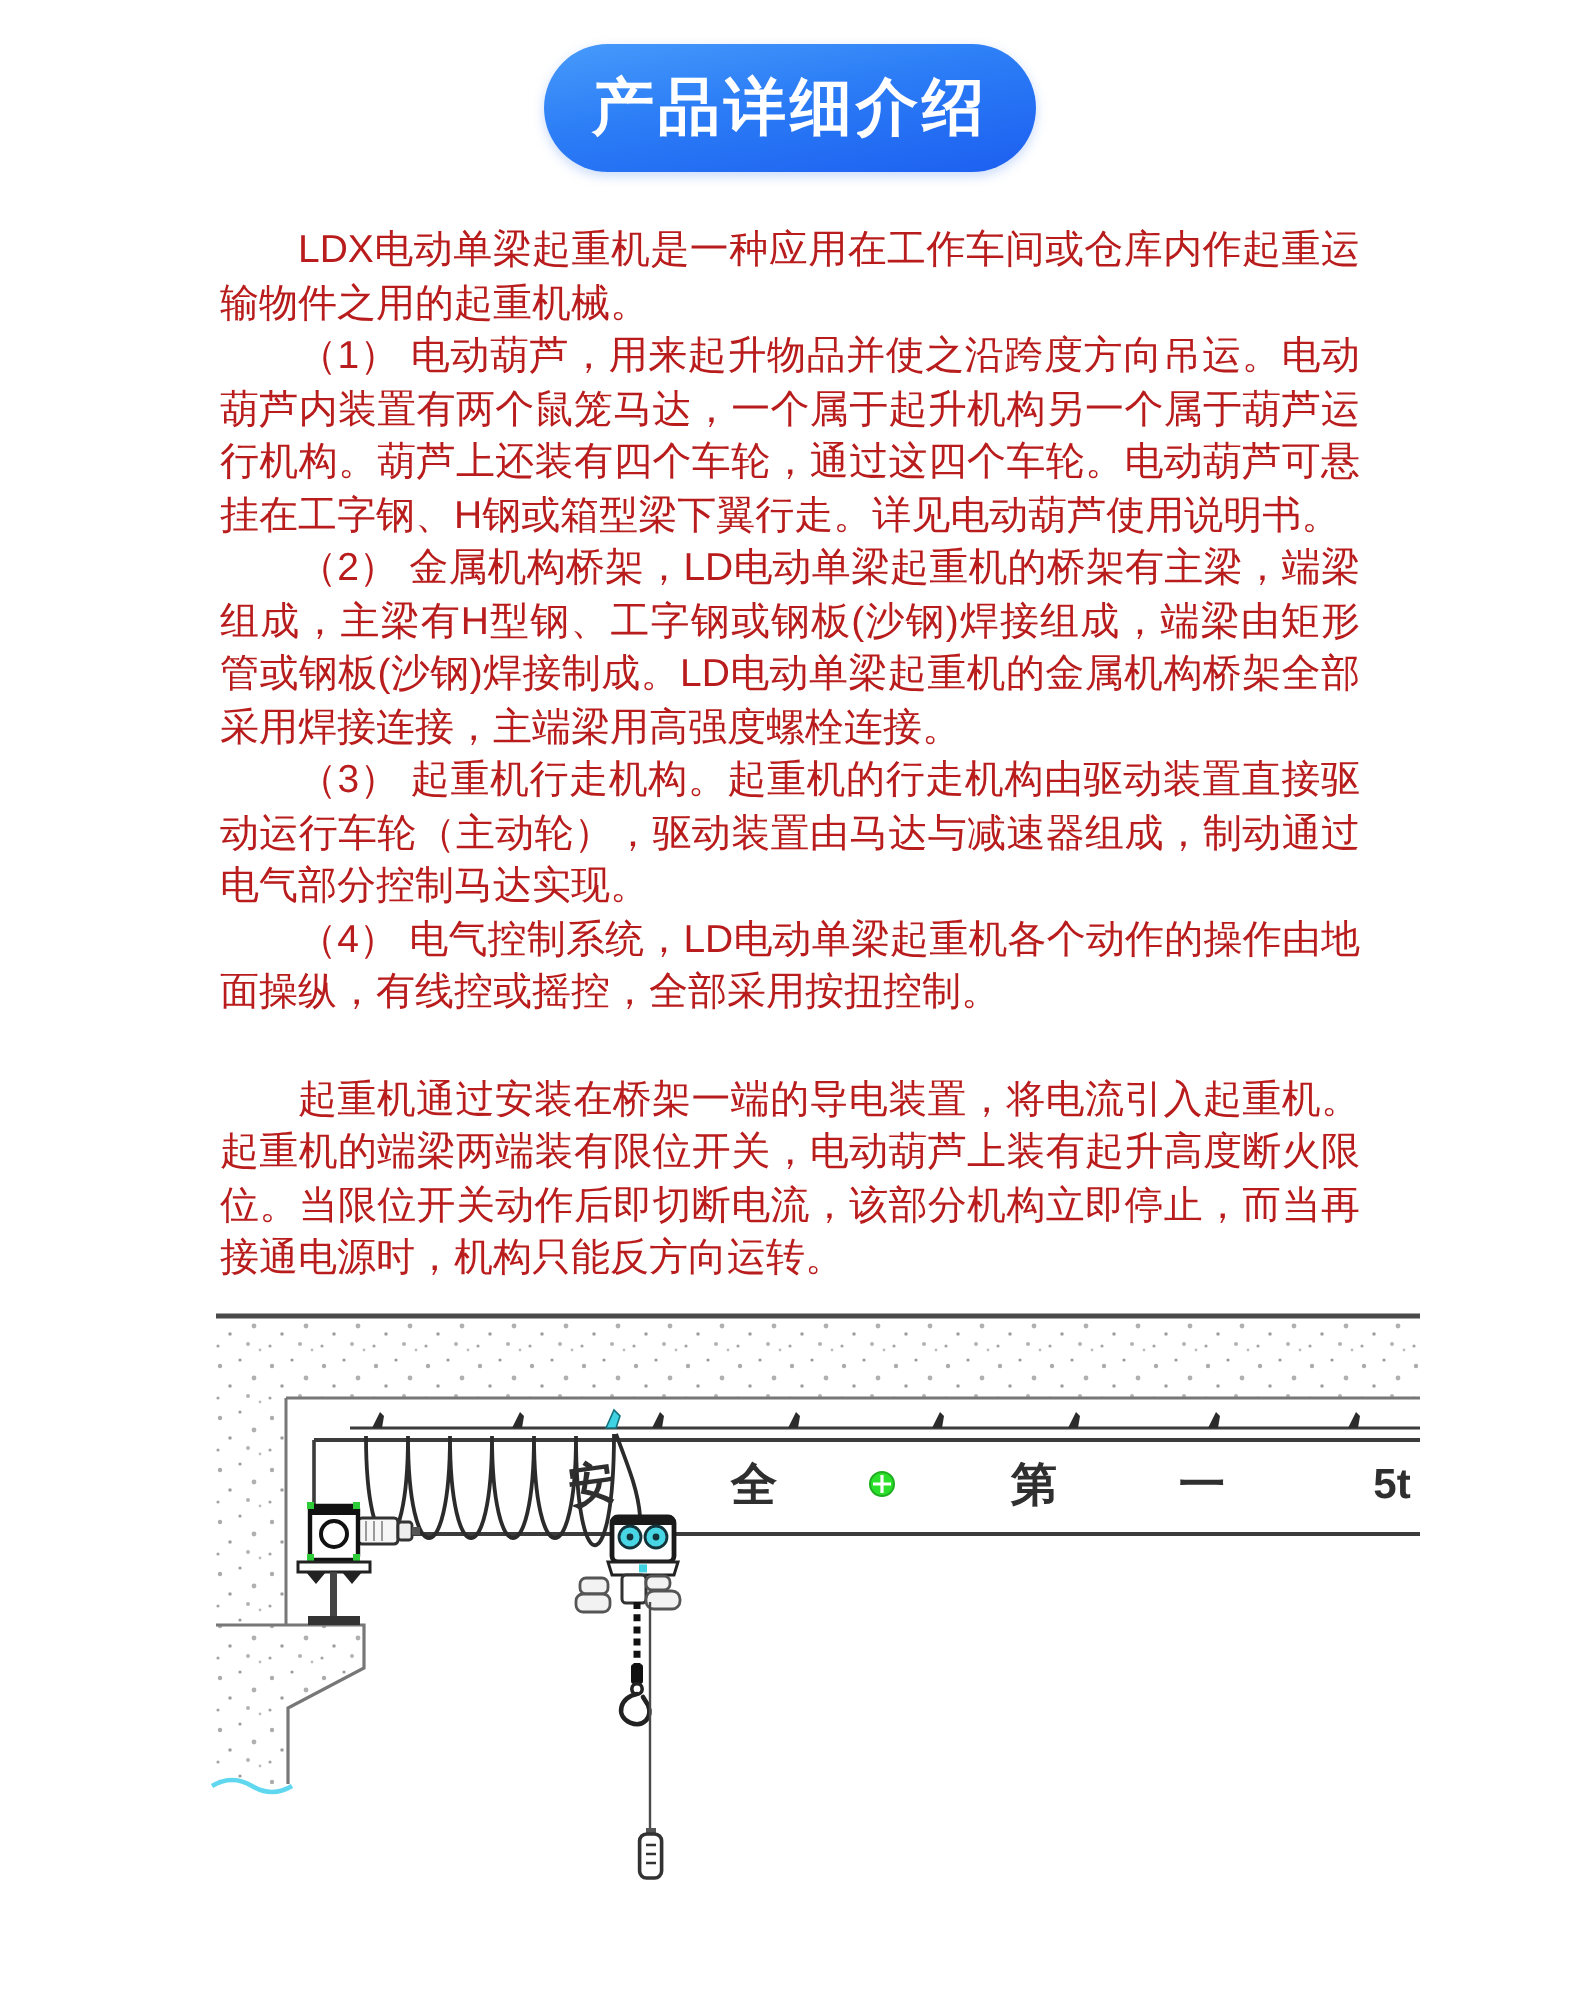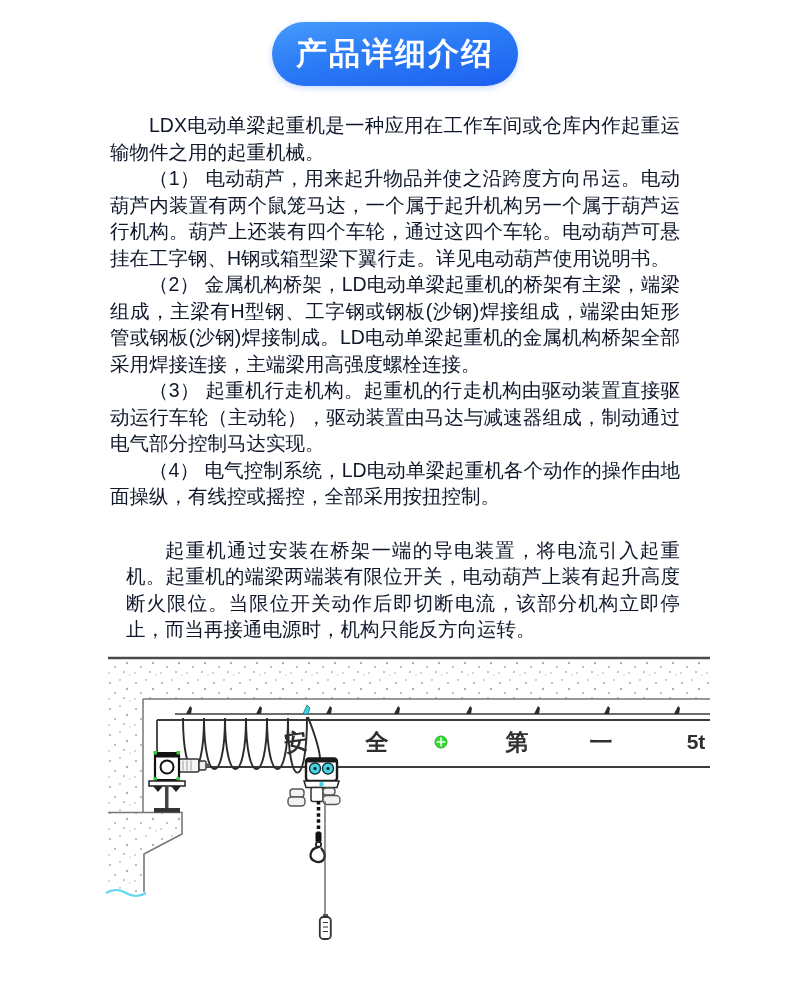--- a/index.html
+++ b/index.html
@@ -11,23 +11,23 @@
   .title-pill{
     width:246px;height:64px;margin:22px auto 26px auto;
     border-radius:34px;
     background:linear-gradient(170deg,#479BFB 0%,#2B7CF6 45%,#1C5FF0 100%);
     display:flex;align-items:center;justify-content:center;
     box-shadow:0 2px 6px rgba(40,110,240,0.25);
   }
   .title-pill span{
     color:#ffffff;font-size:31px;font-weight:bold;letter-spacing:2px;
   }
-  .article{padding:0 30px;color:#0f172a;font-size:19.5px;line-height:26.5px;text-align:justify;}
+  .article{padding:0 30px;color:#b91c1c;font-size:19.5px;line-height:26.5px;text-align:justify;}
   .article p{margin:0;text-indent:39px;}
-  .article p.detached{margin-top:27px;margin-left:16px;}
+  .article p.detached{margin-top:27px;}
   .diagram{margin-top:8px;height:302px;position:relative;}
   .diagram svg{display:block;}
   .note-box{
     width:604px;height:56px;margin:6px auto 0 auto;
     border:2.5px solid #2B78F0;border-radius:15px;background:#ffffff;
     display:flex;align-items:center;justify-content:center;
   }
   .note-box span{color:#1E1E1E;font-size:23px;font-weight:bold;letter-spacing:0.5px;}
 </style>
 </head>

